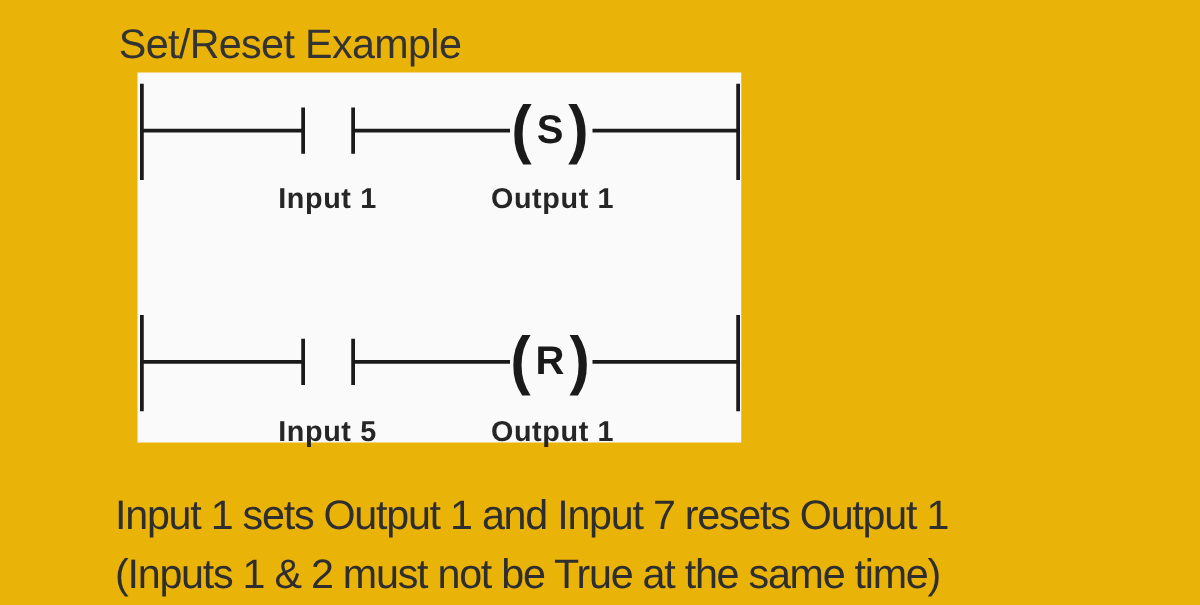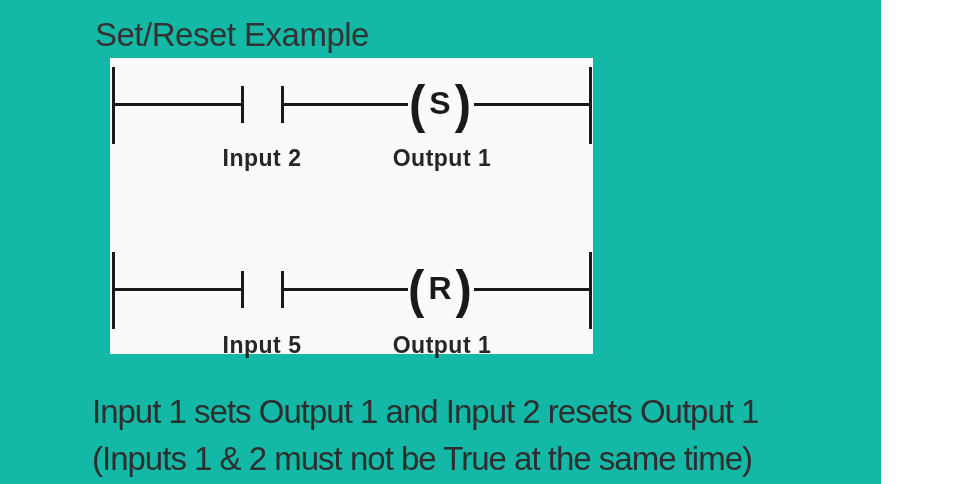--- a/index.html
+++ b/index.html
@@ -1,19 +1,19 @@
 <!DOCTYPE html>
 <html><head>
 <meta charset="utf-8">
 <style>
   * { margin: 0; padding: 0; box-sizing: border-box; }
   html, body { width: 960px; height: 484px; background: #ffffff; overflow: hidden; }
   body { font-family: "Liberation Sans", "DejaVu Sans", sans-serif; position: relative; }
 
-  .page { position: absolute; inset: 0; width: 881px; height: 484px; background: #14b8a6; }
+  .page { position: absolute; inset: 0; width: 960px; height: 484px; background: #eab308; }
 
   .title {
     position: absolute; left: 95px; top: 16px;
     font-size: 33px; letter-spacing: -0.5px;
     color: #333333; font-weight: 400; white-space: nowrap;
   }
 
   .diagram-bg {
     position: absolute; left: 110px; top: 58px;
     width: 483px; height: 296px; background: #fafafa;
@@ -80,21 +80,21 @@
     <div class="wire seg-a"></div>
     <div class="contact-bar cb-left"></div>
     <div class="contact-bar cb-right"></div>
     <div class="wire seg-b"></div>
     <div class="coil">
       <span class="paren">(</span>
       <span class="letter">S</span>
       <span class="paren">)</span>
     </div>
     <div class="wire seg-c"></div>
-    <div class="symbol-label contact-label">Input 2</div>
+    <div class="symbol-label contact-label">Input 1</div>
     <div class="symbol-label coil-label">Output 1</div>
   </div>
 
   <div class="rung rung-2">
     <div class="rail left"></div>
     <div class="rail right"></div>
     <div class="wire seg-a"></div>
     <div class="contact-bar cb-left"></div>
     <div class="contact-bar cb-right"></div>
     <div class="wire seg-b"></div>
@@ -102,17 +102,17 @@
       <span class="paren">(</span>
       <span class="letter">R</span>
       <span class="paren">)</span>
     </div>
     <div class="wire seg-c"></div>
     <div class="symbol-label contact-label">Input 5</div>
     <div class="symbol-label coil-label">Output 1</div>
   </div>
 
   <div class="caption">
-    <div>Input 1 sets Output 1 and Input 2 resets Output 1</div>
+    <div>Input 1 sets Output 1 and Input 7 resets Output 1</div>
     <div>(Inputs 1 &amp; 2 must not be True at the same time)</div>
   </div>
 
 </div>
 
 </body></html>

